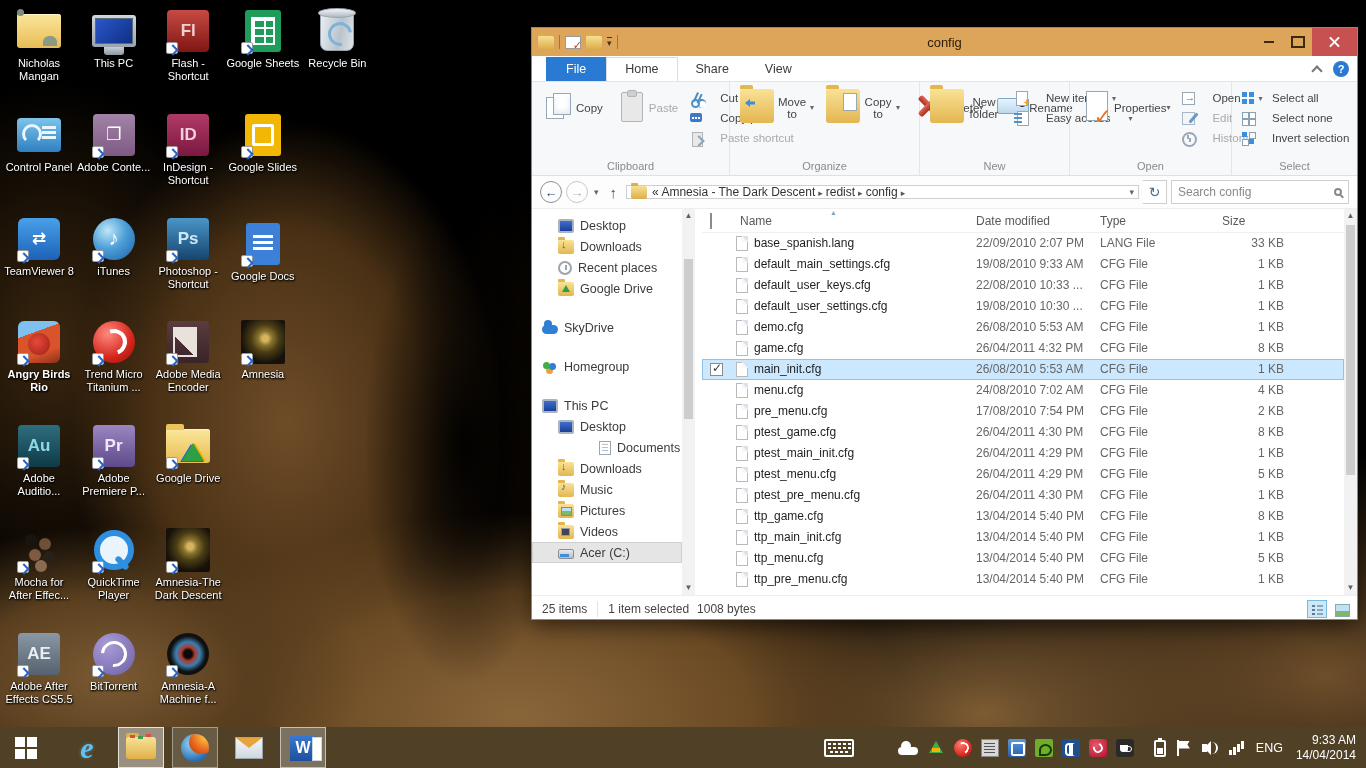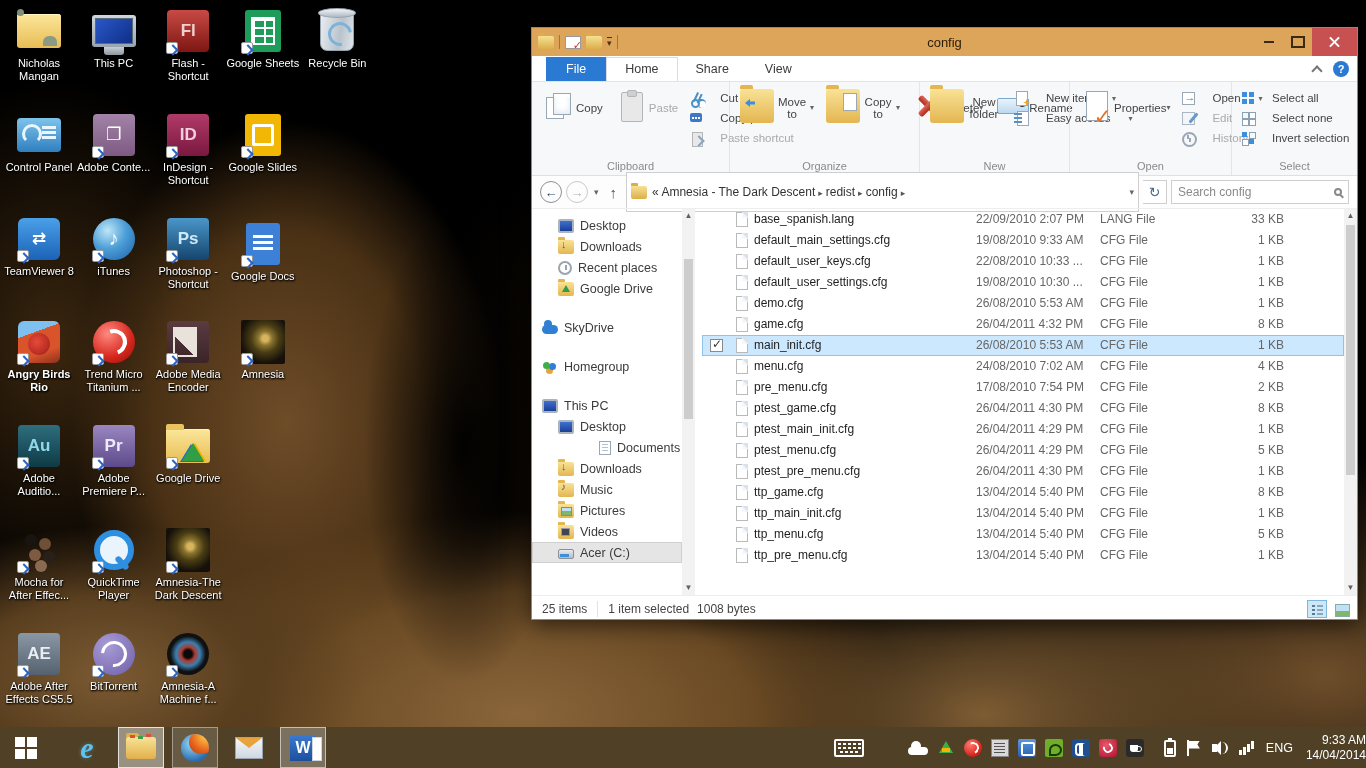--- a/index.html
+++ b/index.html
@@ -162,21 +162,21 @@
   .i-selnone::before { content:""; position:absolute; left:2px; top:2px; width:5px; height:5px; border:1px solid #8aa0b5; box-shadow:7px 0 0 -1px #fff,7px 0 0 0 #8aa0b5,0 7px 0 -1px #fff,0 7px 0 0 #8aa0b5,7px 7px 0 -1px #fff,7px 7px 0 0 #8aa0b5; }
   .i-invert::before { content:""; position:absolute; left:2px; top:2px; width:5px; height:5px; background:#3e8ede; box-shadow:7px 7px 0 #3e8ede; }
   .i-invert::after { content:""; position:absolute; left:9px; top:2px; width:5px; height:5px; border:1px solid #8aa0b5; box-shadow:-7px 7px 0 -1px #fff,-7px 7px 0 0 #8aa0b5; }
 
   
   .addressbar { height:32px; background:#fdfdfd; display:flex; align-items:center; padding:0 8px; gap:4px; }
   .navbtn { width:22px; height:22px; border-radius:50%; border:1px solid #8a9097; display:flex; align-items:center; justify-content:center; font-size:13px; color:#1f3a5f; }
   .navbtn.dis { border-color:#c9c9c9; color:#b5b5b5; }
   .tiny-arrow { font-size:9px; color:#666; padding:0 2px; }
   .upbtn { font-size:15px; color:#3a5a80; padding:0 5px; }
-  .crumbbar { flex:1; height:40px; background:#fff; border:1px solid #cfcfcf; display:flex; align-items:center; padding:0 4px; font-size:12px; color:#333; gap:2px; position:relative; }
+  .crumbbar { flex:1; height:14px; background:#fff; border:1px solid #cfcfcf; display:flex; align-items:center; padding:0 4px; font-size:12px; color:#333; gap:2px; position:relative; }
   .crumbbar .qfolder { margin-right:3px; }
   .crumb-sep { color:#555; font-size:9px; padding:0 3px; }
   .crumb-v { position:absolute; right:4px; font-size:9px; color:#666; }
   .refreshbtn { width:24px; height:24px; border:1px solid #cfcfcf; border-left:none; background:#fff; display:flex; align-items:center; justify-content:center; color:#4a6a8a; font-size:14px; }
   .searchbox { width:178px; height:24px; background:#fff; border:1px solid #cfcfcf; display:flex; align-items:center; padding:0 6px; font-size:12px; color:#8a8a8a; position:relative; }
   .mag { position:absolute; right:6px; width:8px; height:8px; border:2px solid #8a8a8a; border-radius:50%; }
   .mag::after { content:""; position:absolute; right:-4px; bottom:-3px; width:5px; height:2px; background:#8a8a8a; transform:rotate(45deg); }
 
   
   .content { position:relative; height:387px; display:flex; border-top:1px solid #eee; }
@@ -250,21 +250,21 @@
   .tb-folder { width:30px; height:22px; background:linear-gradient(#f9e296,#e0b04a); border-radius:2px 3px 3px 3px; position:relative; }
   .tb-folder::before { content:""; position:absolute; top:-4px; left:0; width:13px; height:4px; background:#e0b04a; border-radius:2px 2px 0 0; }
   .tb-folder::after { content:""; position:absolute; left:4px; top:-2px; width:5px; height:3px; background:#d94f3a; box-shadow:8px 1px 0 #3f9e4a,16px -1px 0 #d94f3a; }
   .tb-ff { width:28px; height:28px; border-radius:50%; background:radial-gradient(circle at 38% 35%,#9adcf7,#2a6bb0 70%); position:relative; overflow:hidden; }
   .tb-ff::after { content:""; position:absolute; inset:-3px -5px 8px 8px; background:radial-gradient(circle at 70% 20%,#ffd24a,#e8641c 60%,#b33a10); border-radius:50%; }
   .tb-mail { width:28px; height:22px; background:linear-gradient(#f5f7f9,#cfd8e0); border:1px solid #9aa5af; position:relative; }
   .tb-mail::before { content:""; position:absolute; left:0; top:0; border-left:13px solid transparent; border-right:13px solid transparent; border-top:10px solid #e8a33d; }
   .tb-word { width:26px; height:26px; background:linear-gradient(#3a7ad0,#1e4f9e); color:#fff; font-weight:bold; font-size:16px; display:flex; align-items:center; justify-content:center; position:relative; }
   .tb-word::after { content:""; position:absolute; right:-6px; top:2px; width:8px; height:22px; background:#fff; box-shadow:inset 0 3px 0 #fff, inset 0 -2px 0 #fff; border:1px solid #cdd5dd; }
 
-  .tray { margin-left:auto; display:flex; align-items:center; gap:9px; color:#fff; }
+  .tray { margin-left:auto; display:flex; align-items:center; gap:9px; padding-right:10px; color:#fff; }
   .tray .ti { width:18px; height:18px; position:relative; flex:none; }
   .ti-kbd { width:30px !important; border:2px solid #fff; border-radius:2px; }
   .ti-kbd::after { content:""; position:absolute; left:2px; top:2px; width:3px; height:2px; background:#fff;
      box-shadow:5px 0 0 #fff,10px 0 0 #fff,15px 0 0 #fff,20px 0 0 #fff,0 4px 0 #fff,5px 4px 0 #fff,10px 4px 0 #fff,15px 4px 0 #fff,20px 4px 0 #fff,2px 8px 0 #fff,7px 8px 0 #fff,12px 8px 0 #fff,17px 8px 0 #fff; }
   .ti-cloud { background:#fff; border-radius:8px; height:8px !important; margin-top:6px; width:20px !important; }
   .ti-cloud::before { content:""; position:absolute; left:3px; top:-6px; width:10px; height:10px; background:#fff; border-radius:50%; }
   .ti-gdrive::before { content:""; position:absolute; left:2px; top:2px; width:0; height:0; border-left:7px solid transparent; border-right:7px solid transparent; border-bottom:12px solid #3fae49; }
   .ti-gdrive::after { content:""; position:absolute; left:5px; top:9px; width:8px; height:4px; background:#f4b400; }
   .ti-trend { background:radial-gradient(circle at 35% 30%,#ff7a70,#d6261c 65%,#8e0f0a); border-radius:50%; }
   .ti-trend::before { content:""; position:absolute; inset:3px; border:2px solid #fff; border-radius:50%; border-bottom-color:transparent; border-left-color:transparent; transform:rotate(20deg); }
@@ -709,20 +709,28 @@
           <span>Acer (C:)</span>
         </div>
       </div>
     <div class="sidebar-scroll">
       <div class="scroll-arrow" style="top:0">▲</div>
       <div class="sscroll-thumb" style="top:50px;height:160px"></div>
       <div class="scroll-arrow" style="bottom:0">▼</div>
     </div>
 
     <div class="filelist">
+      <div class="flhead">
+        <span class="sort-tri">▲</span>
+        <span class="hcell col-check"><span class="checkbox"></span></span>
+        <span class="hcell col-name">Name</span>
+        <span class="hcell col-date">Date modified</span>
+        <span class="hcell col-type">Type</span>
+        <span class="hcell col-size">Size</span>
+      </div>
       <div id="filerows">
           <div class="frow">
             <span class="c-icon"></span>
             <span class="cell c-name">base_spanish.lang</span>
             <span class="cell c-date">22/09/2010 2:07 PM</span>
             <span class="cell c-type">LANG File</span>
             <span class="cell c-size">33 KB</span>
           </div>
           <div class="frow">
             <span class="c-icon"></span>

